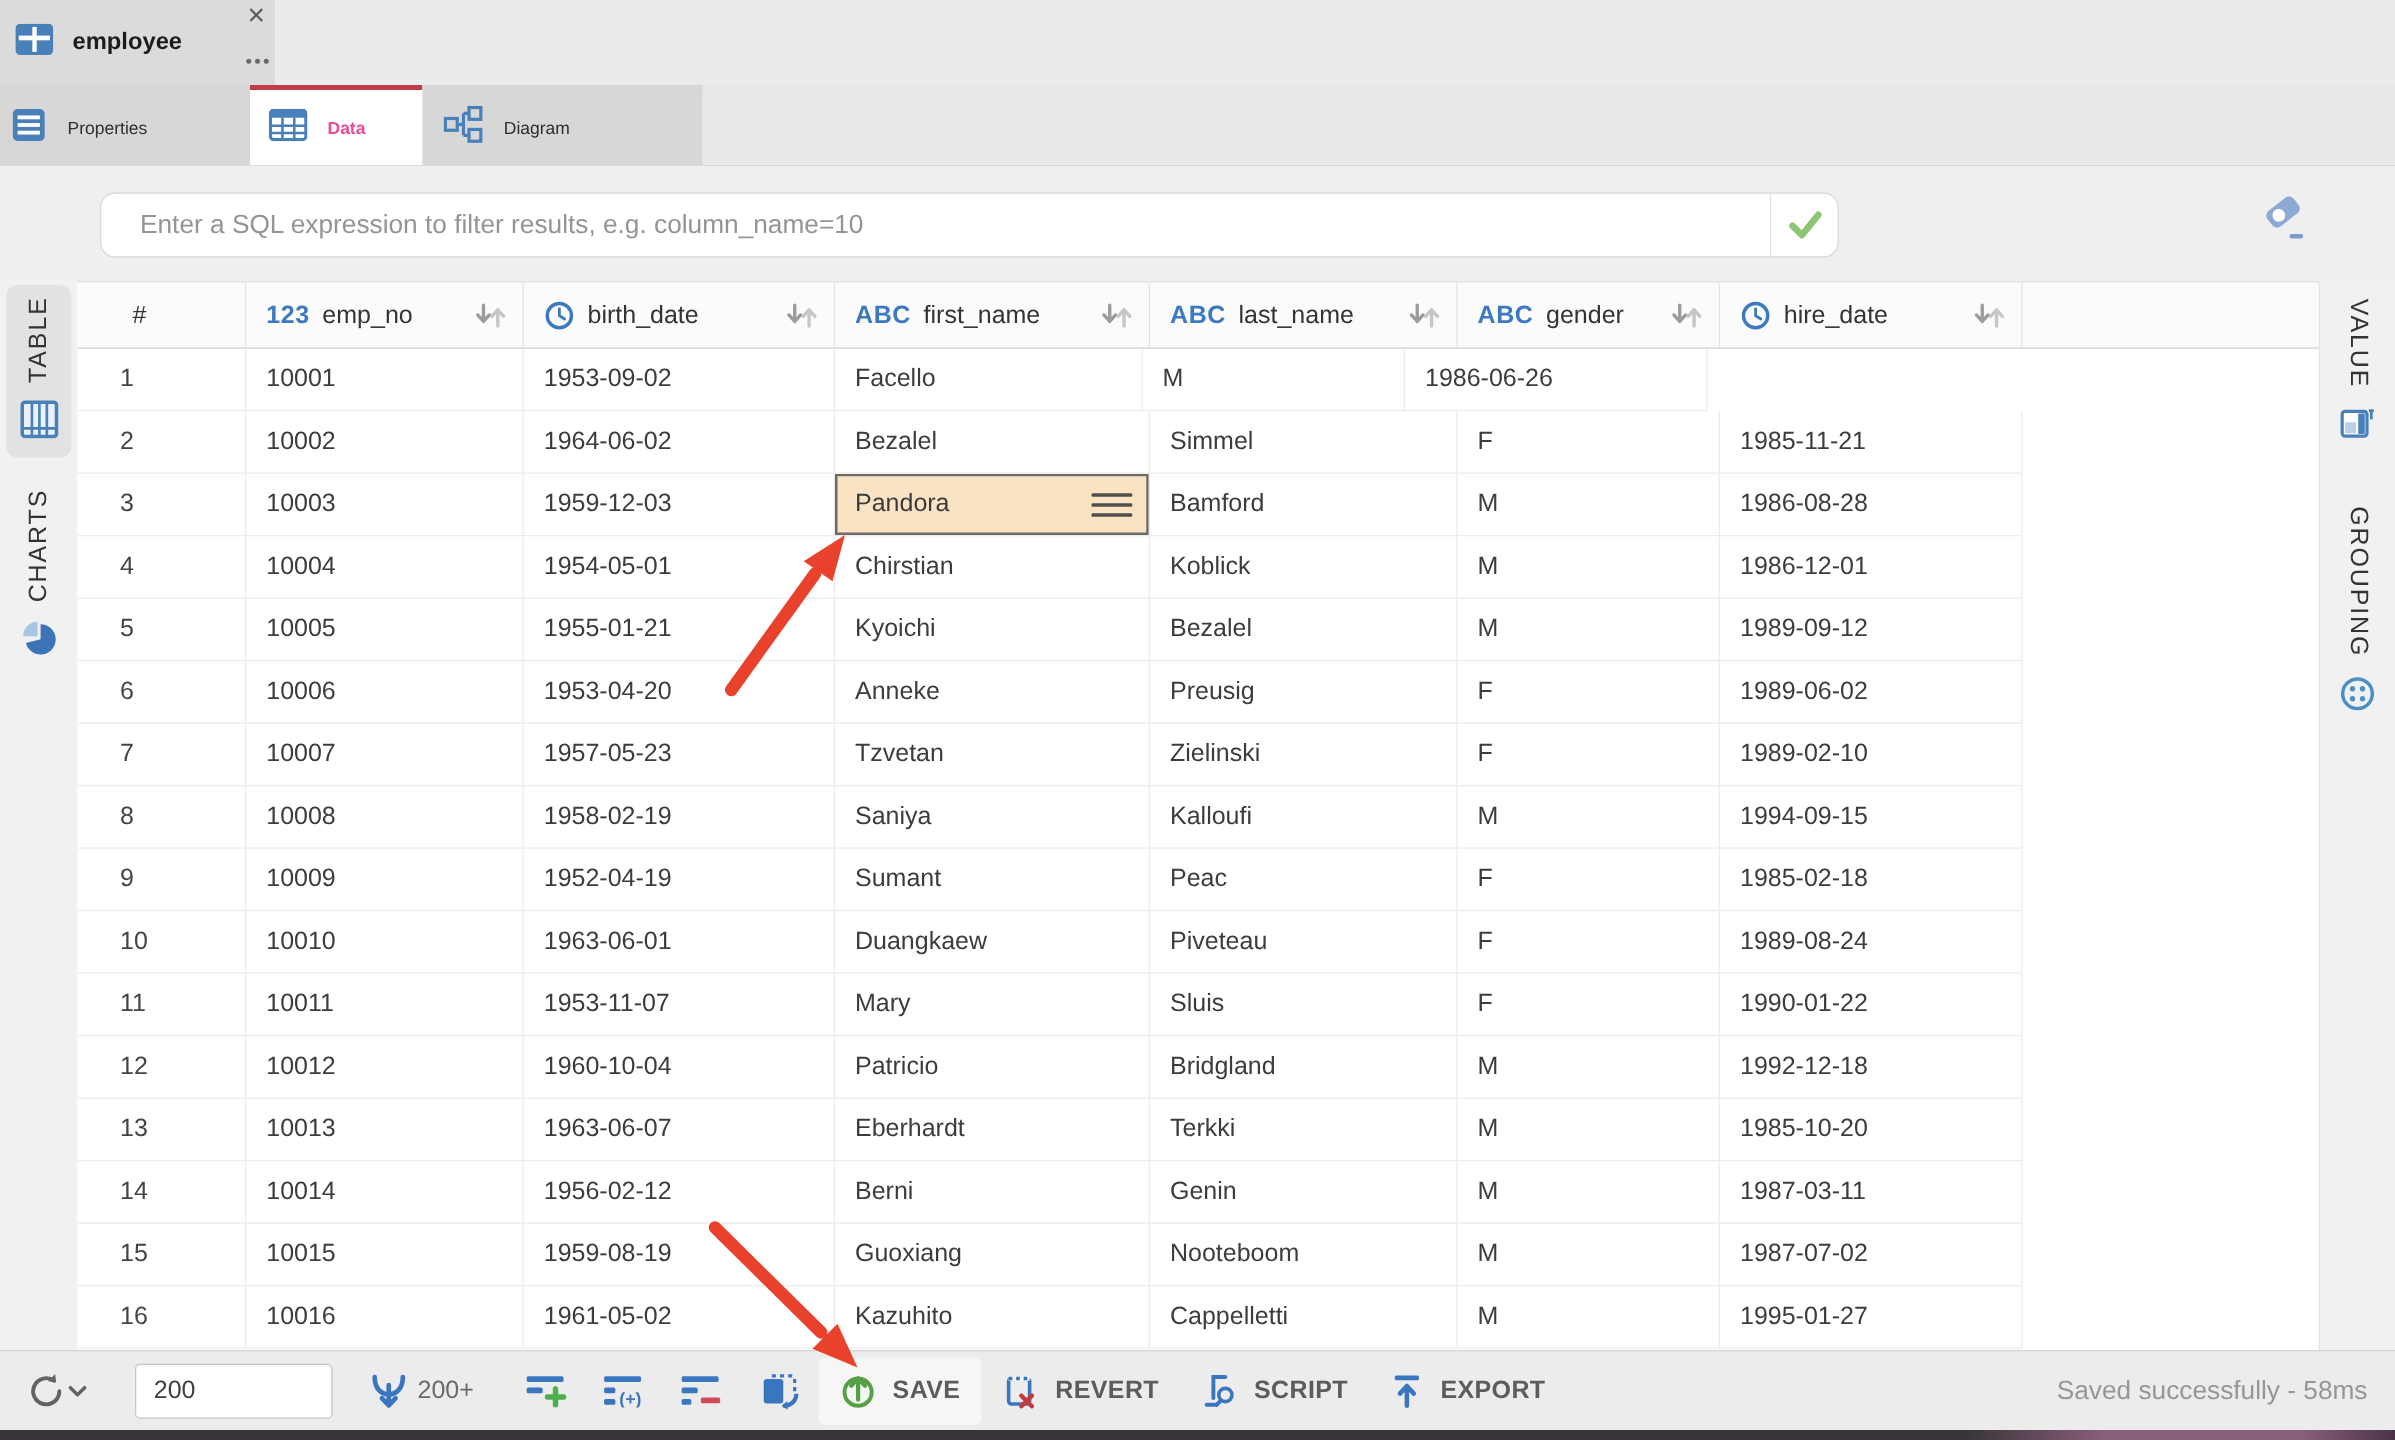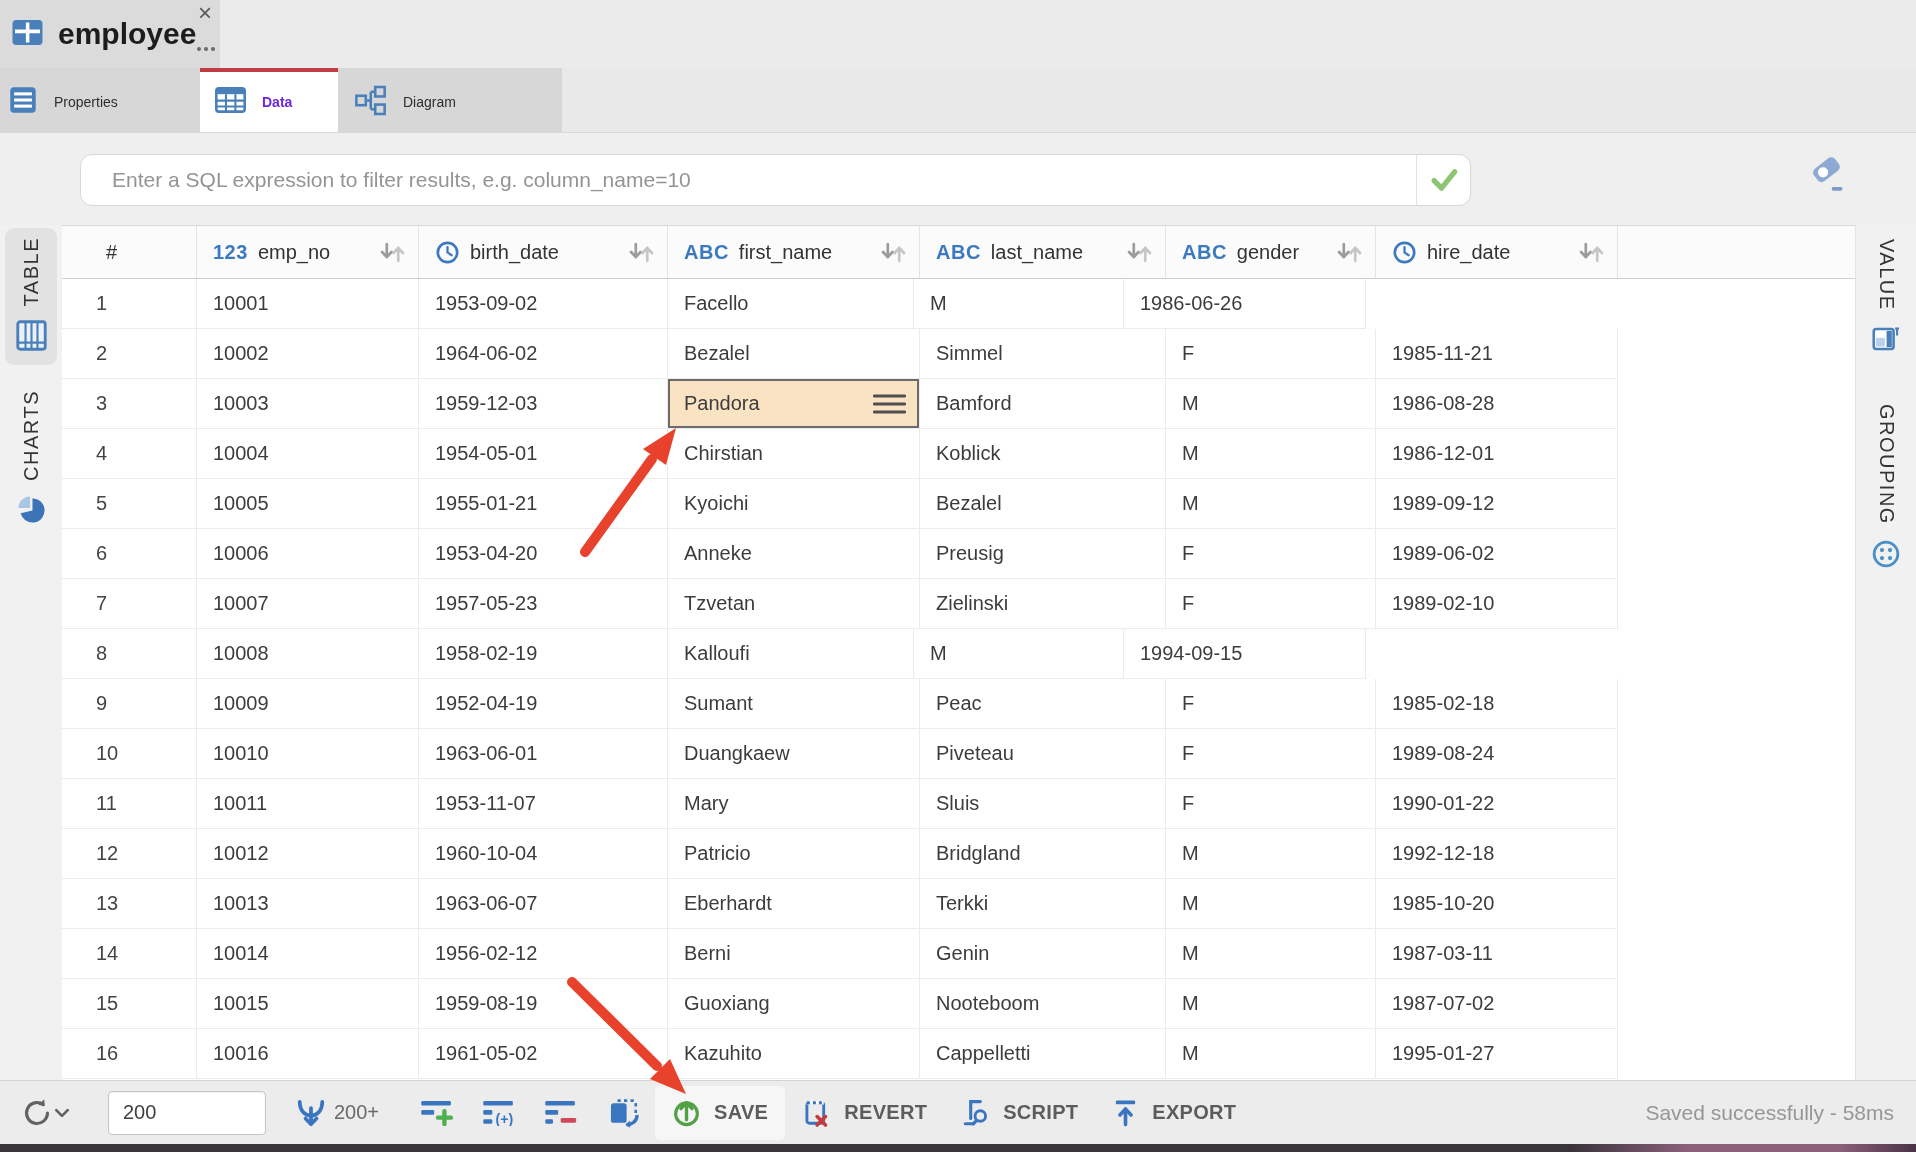--- a/index.html
+++ b/index.html
@@ -4,34 +4,34 @@
 <style>
   html,body{margin:0;padding:0;background:#888;}
   .stage{position:relative;width:1916px;height:1152px;background:#fff;overflow:hidden;
          font-family:"Liberation Sans",sans-serif;-webkit-font-smoothing:antialiased;}
   .stage *{box-sizing:border-box;}
 
   
   .titlebar{position:absolute;left:0;top:0;width:1916px;height:68px;background:#ebebeb;}
   .doc-tab{position:absolute;left:0;top:0;width:220px;height:68px;background:#dbdbdb;
            display:flex;align-items:center;padding-left:12px;}
-  .doc-title{font-size:30px;font-weight:bold;color:#1c1c1c;margin-left:15px;}
+  .doc-title{font-size:19px;font-weight:bold;color:#1c1c1c;margin-left:15px;}
   .doc-close{position:absolute;left:192px;top:0px;width:26px;height:26px;color:#5a5a5a;
              font-size:24px;line-height:26px;text-align:center;cursor:default;}
   .doc-more{position:absolute;left:193px;top:40px;width:26px;height:18px;display:flex;
             align-items:center;justify-content:center;}
 
   
   .subtabs{position:absolute;left:0;top:68px;width:1916px;height:65px;background:#e9e9e9;
            border-bottom:1px solid #d9d9d9;display:flex;}
   .vtab{height:100%;display:flex;align-items:center;background:#d7d7d7;border-top:4px solid #d7d7d7;}
   .vtab .vtab-label{font-size:14px;color:#2e2e2e;margin-left:16px;}
   .vtab-properties{width:200px;padding-left:8px;}
   .vtab-data{width:138px;padding-left:15px;background:#ffffff;border-top:4px solid #c23c46;}
-  .vtab-data .vtab-label{font-weight:bold;color:#6d28d9;}
+  .vtab-data .vtab-label{font-weight:bold;color:#ec4899;}
   .vtab-diagram{width:224px;padding-left:16px;}
 
   
   .filterbar{position:absolute;left:0;top:133px;width:1916px;height:92px;background:#efefef;}
   .filter-wrap{position:absolute;left:80px;top:21px;width:1391px;height:52px;background:#fff;
                border:1px solid #d8d8d8;border-radius:12px;display:flex;align-items:stretch;padding-left:15px;}
   .filter-input{flex:1;border:none;outline:none;font-size:21px;color:#3c3c3c;padding:0 16px;
                 font-family:"Liberation Sans",sans-serif;background:transparent;}
   .filter-input::placeholder{color:#949494;}
   .filter-apply{width:54px;border-left:1px solid #e2e2e2;display:flex;align-items:center;justify-content:center;}
@@ -350,20 +350,21 @@
             <div class="gcell" style="width: 252px;">Tzvetan</div>
             <div class="gcell" style="width: 246px;">Zielinski</div>
             <div class="gcell" style="width: 210px;">F</div>
             <div class="gcell" style="width: 242px;">1989-02-10</div>
             <div class="gcell filler"></div>
           </div>
           <div class="grow">
             <div class="gcell first" style="width: 135px;">8</div>
             <div class="gcell" style="width: 222px;">10008</div>
             <div class="gcell" style="width: 249px;">1958-02-19</div>
+            <div class="gcell" style="width: 252px;">Saniya</div>
             <div class="gcell" style="width: 246px;">Kalloufi</div>
             <div class="gcell" style="width: 210px;">M</div>
             <div class="gcell" style="width: 242px;">1994-09-15</div>
             <div class="gcell filler"></div>
           </div>
           <div class="grow">
             <div class="gcell first" style="width: 135px;">9</div>
             <div class="gcell" style="width: 222px;">10009</div>
             <div class="gcell" style="width: 249px;">1952-04-19</div>
             <div class="gcell" style="width: 252px;">Sumant</div>

